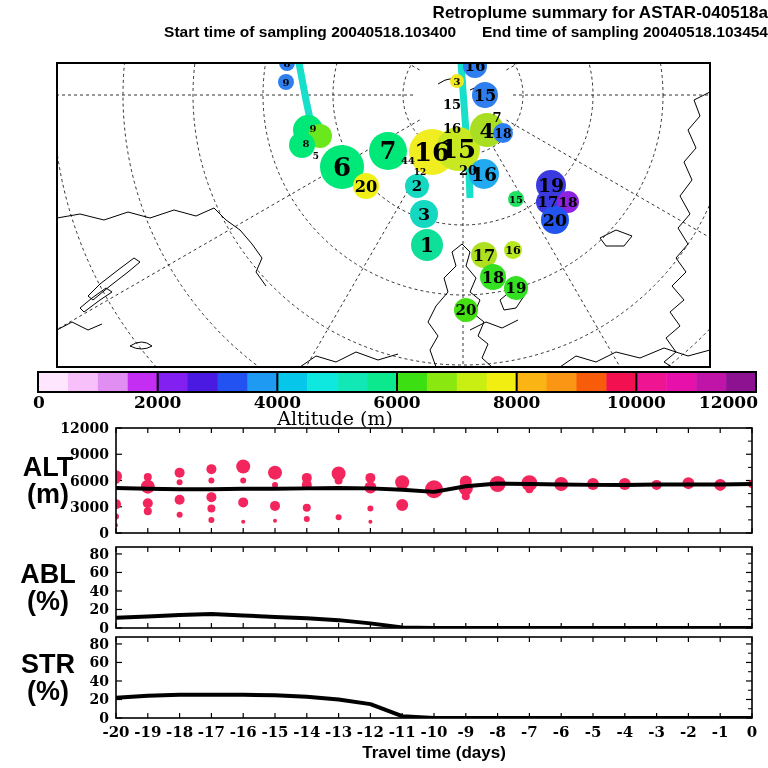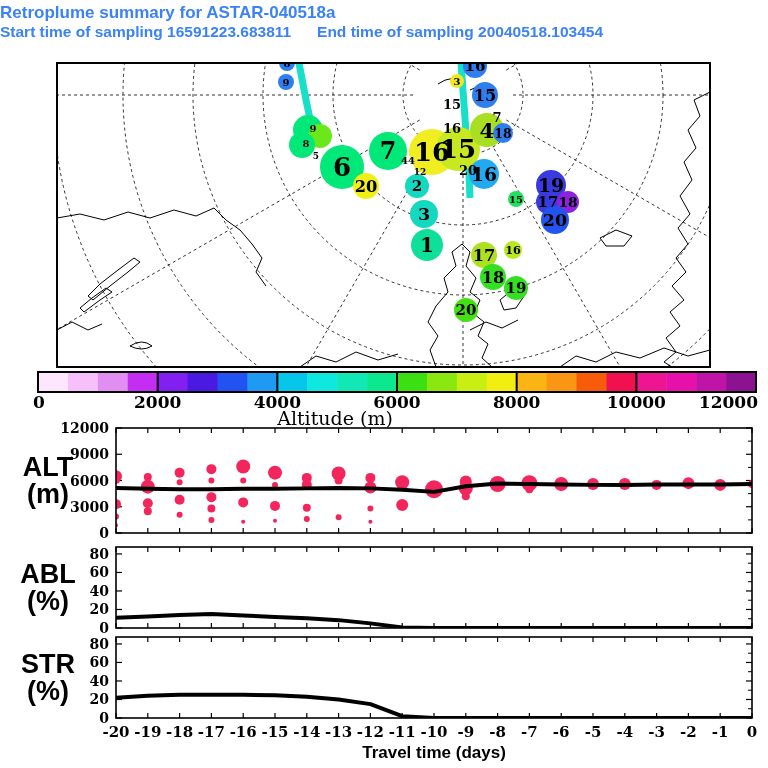--- a/index.html
+++ b/index.html
@@ -1,32 +1,32 @@
 <!DOCTYPE html>
 <html><head>
 <meta charset="utf-8">
 <style>
   html,body{margin:0;padding:0;background:#fff;}
   #page{position:relative;width:768px;height:768px;background:#fff;overflow:hidden;
         font-family:"Liberation Sans",sans-serif;}
-  .hline{position:absolute;left:0;width:768px;text-align:left;font-weight:bold;color:#3b82f6;
+  .hline{position:absolute;left:0;width:768px;text-align:right;font-weight:bold;color:#000000;
          white-space:pre;}
   #h1{top:3px;font-size:17px;}
   #h2{top:23px;font-size:15.5px;}
   #h3{top:41px;font-size:15px;}
   svg{position:absolute;left:0;top:0;}
   .serif{font-family:"DejaVu Serif",serif;}
   .sans{font-family:"Liberation Sans",sans-serif;}
 </style>
 </head>
 <body>
 <div id="page">
 
 <div class="hline" id="h1">Retroplume summary for ASTAR-040518a</div>
-<div class="hline" id="h2">Start time of sampling 16591223.683811      End time of sampling 20040518.103454</div>
+<div class="hline" id="h2">Start time of sampling 20040518.103400      End time of sampling 20040518.103454</div>
 
 <svg id="fig" width="768" height="768" viewBox="0 0 768 768">
   <g id="g-map">
         <defs>
           <clipPath id="mapclip">
             <rect x="57" y="63" width="653" height="304"></rect>
           </clipPath>
         </defs>
         <rect x="57" y="63" width="653" height="304" fill="#fff" stroke="none"></rect>
         <g clip-path="url(#mapclip)">

